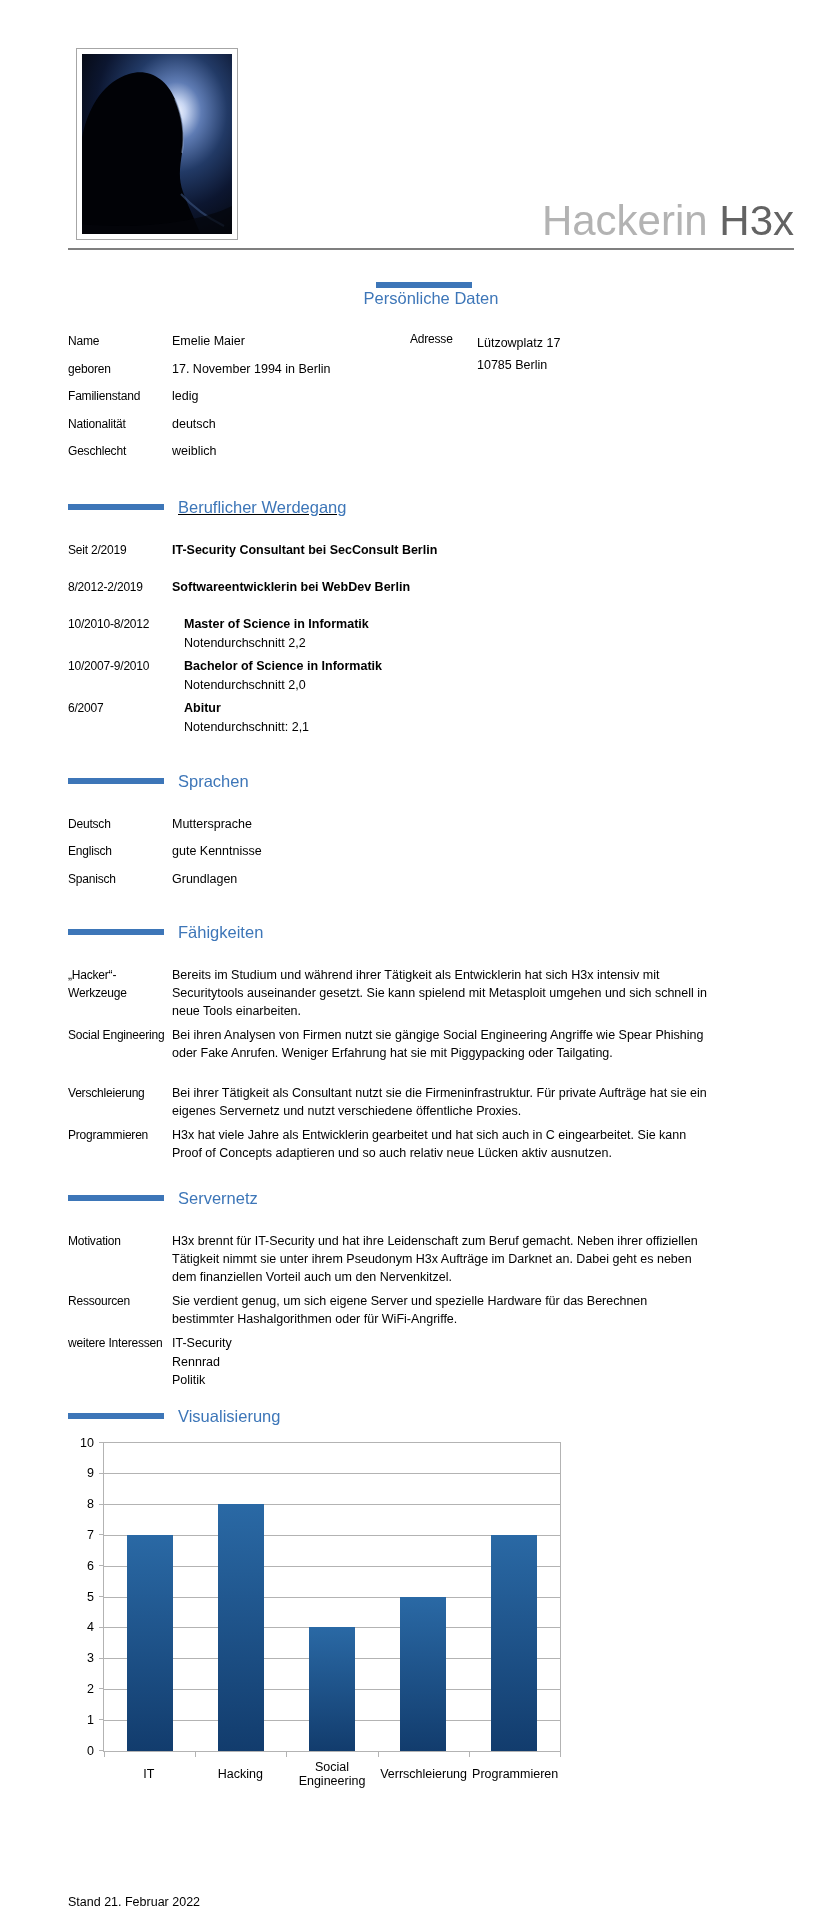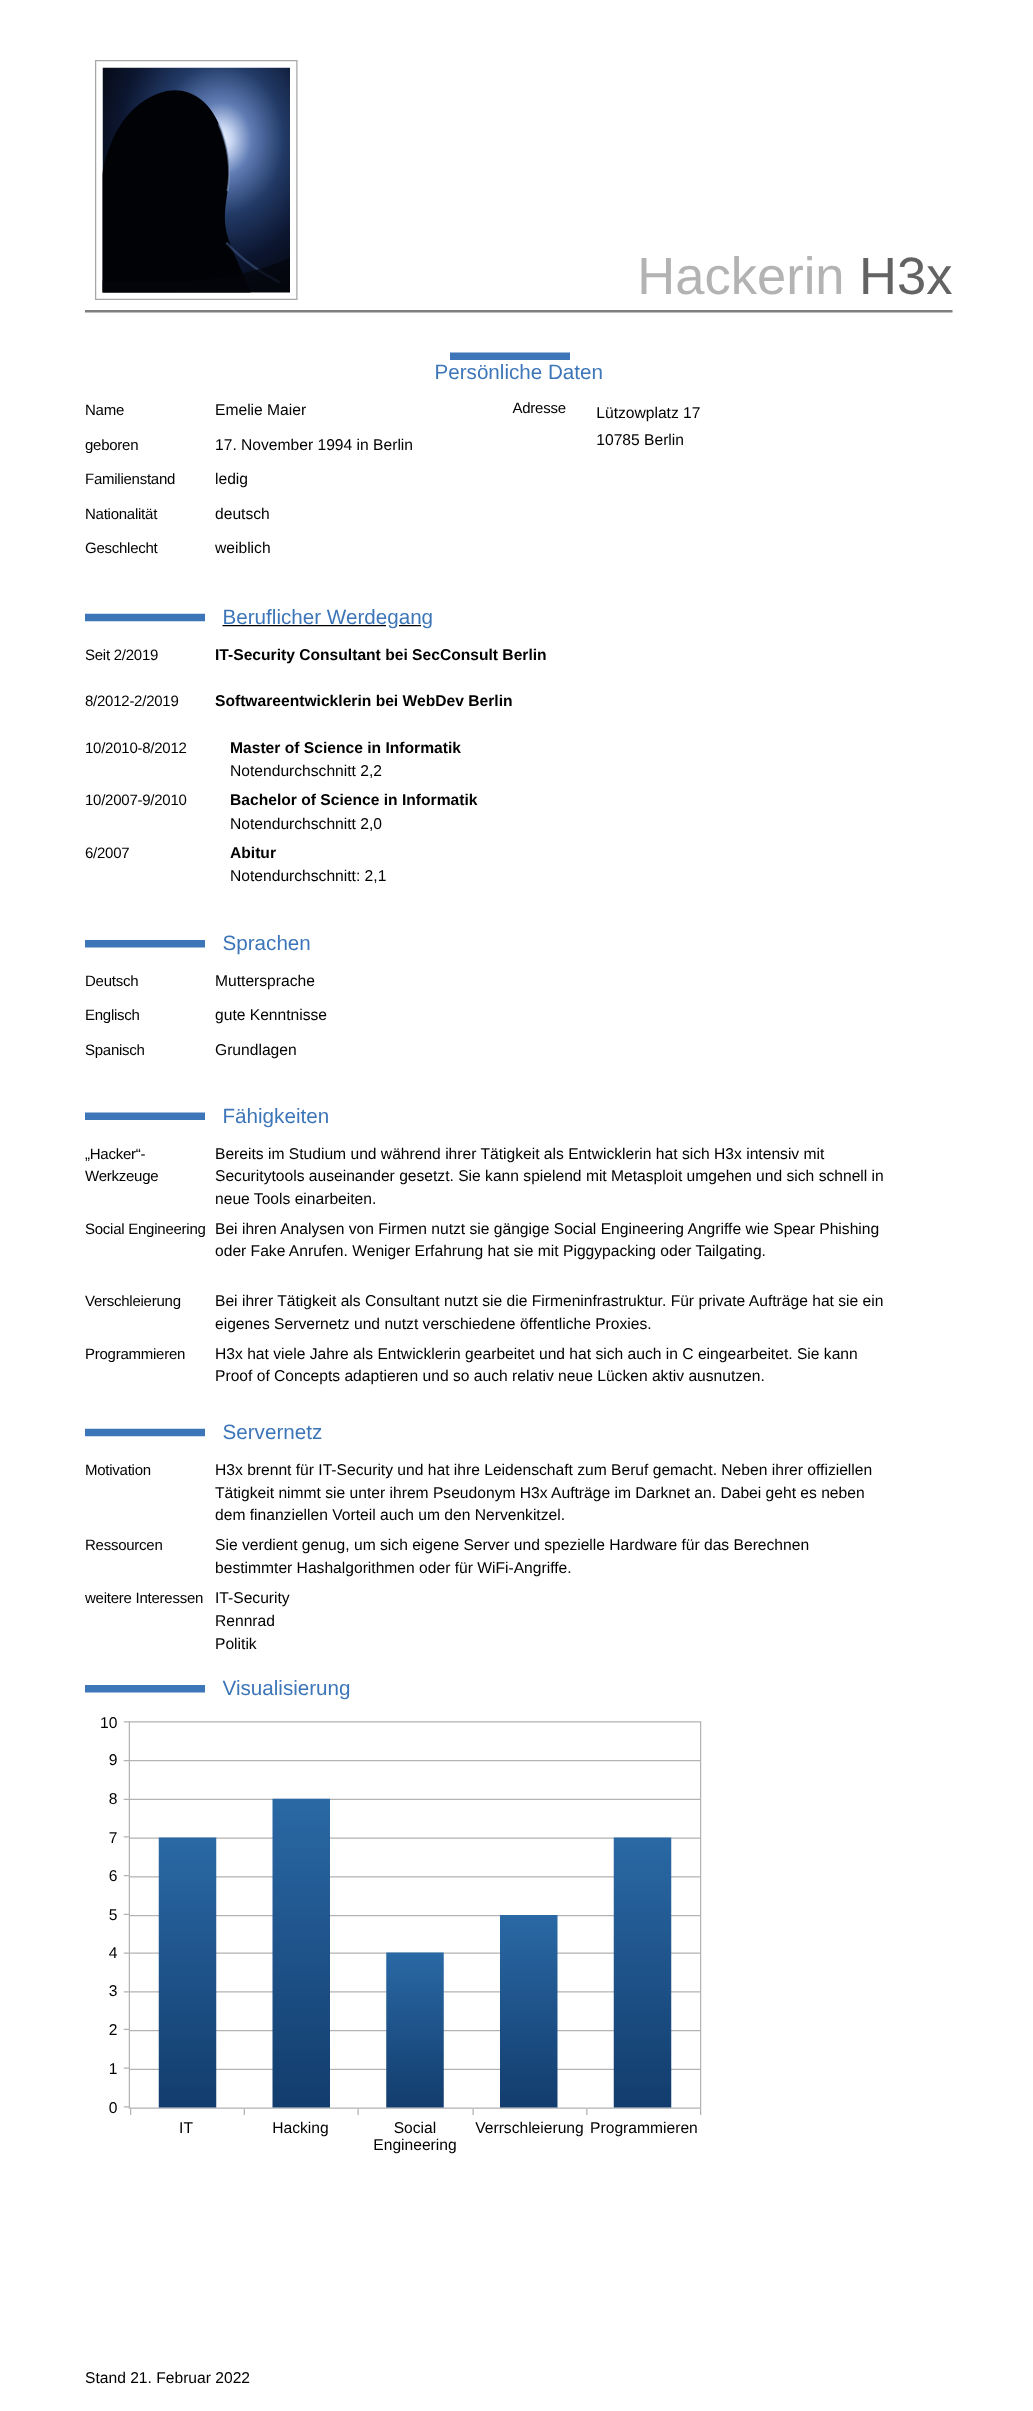--- a/index.html
+++ b/index.html
@@ -1,37 +1,37 @@
 <!DOCTYPE html>
 <html style="--accent: #3d76b8; --title-light: #b3b3b3; --title-dark: #636363; --rule: #7f7f7f; --chart-grid: #b3b3b3; --bar-top: #2a69a5; --bar-bottom: #123c6d;"><head>
 <meta charset="utf-8">
 <style>
   html,body { margin:0; padding:0; background:#fff; }
   .page {
     position:relative; width:826px; height:1929px; background:#fff;
     font-family:"Liberation Sans", sans-serif; font-size:12.5px; color:#000;
-    padding:48px 64px 0 68px; box-sizing:border-box; overflow:hidden;
+    padding:48px 32px 0 68px; box-sizing:border-box; overflow:hidden;
   }
   
   .top { display:flex; justify-content:space-between; align-items:flex-end; height:192px; }
   .photo-frame { box-sizing:border-box; width:162px; height:192px; border:1px solid #a6a6a6;
     background:#fff; padding:5px; margin-left:8px; flex-shrink:0; }
   .photo-frame svg { display:block; width:150px; height:180px; }
   .big-title { font-size:42px; line-height:1; white-space:nowrap; margin-bottom:-2px; }
   .big-title .light { color:var(--title-light,#b3b3b3); }
   .big-title .dark  { color:var(--title-dark,#636363); }
   .header-rule { height:2px; background:var(--rule,#7f7f7f); margin-top:8px; }
   
   .section { display:flex; align-items:center; }
   .section .bar { width:96px; height:6px; background:var(--accent,#3d76b8); margin-right:14px; flex-shrink:0; }
   .section .stitle { font-size:16.5px; color:var(--accent,#3d76b8); line-height:20px; }
   .mt-personal { margin-top:32px;flex-direction:column; } .mt-career { margin-top:36px;text-decoration:underline; } .mt-lang { margin-top:34px; }
   .mt-skills { margin-top:34px; } .mt-misc { margin-top:26px; } .mt-viz { margin-top:16px; }
   
-  .list { margin-top:11px; }
+  .list { margin-top:24px; }
   .row { display:flex; line-height:18.5px; }
   .prow { margin-bottom:9px; }
   .label { width:104px; flex-shrink:0; font-size:12px; letter-spacing:-0.2px; }
   .value { flex:1; max-width:540px; }
   .personal-wrap { position:relative; }
   .addr-label { position:absolute; left:342px; top:0; font-size:12px; letter-spacing:-0.2px; }
   .addr-value { position:absolute; left:409px; top:0; line-height:22px; }
   
   .centry { display:flex; line-height:19px; margin-bottom:18px; }
   .centry.edu { margin-bottom:4px;gap:12px; }
@@ -42,21 +42,21 @@
   .interest-line { line-height:18.5px; }
   
   .chart-wrap { margin-top:16px; margin-left:35px; width:458px; }
   .plot { position:relative; width:456px; height:308px; border:1px solid var(--chart-grid,#b3b3b3); }
   .gridline { position:absolute; left:0; width:100%; height:1px; background:var(--chart-grid,#b3b3b3); }
   .ytick { position:absolute; left:-5px; width:5px; height:1px; background:var(--chart-grid,#9b9b9b); }
   .xtick { position:absolute; bottom:-6px; width:1px; height:5px; background:var(--chart-grid,#9b9b9b); }
   .ylab { position:absolute; left:-40px; width:30px; text-align:right; font-size:12.5px; line-height:16px; }
   .cbar { position:absolute; bottom:0; width:46px;
     background:linear-gradient(to bottom, var(--bar-top,#2a69a5), var(--bar-bottom,#123c6d)); }
-  .xlabels { display:flex; width:458px; margin-top:8px; }
+  .xlabels { display:flex; width:458px; margin-top:8px;align-items:center; }
   .xlabels div { flex:1; text-align:center; font-size:12.5px; }
   
   .footer { position:absolute; left:68px; bottom:20px; font-size:12.5px; }
 </style>
 </head>
 <body>
 
 <div class="page">
 
   <div class="top">

